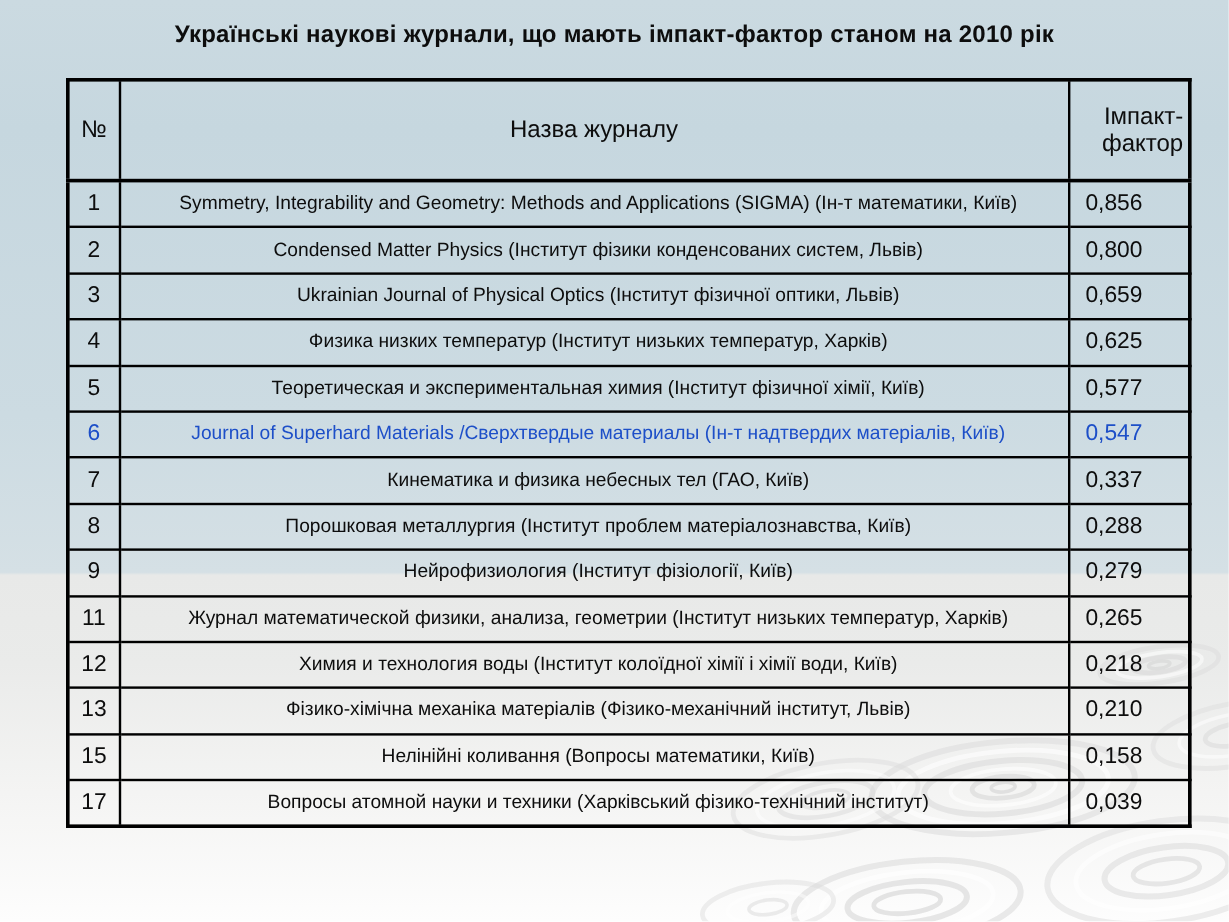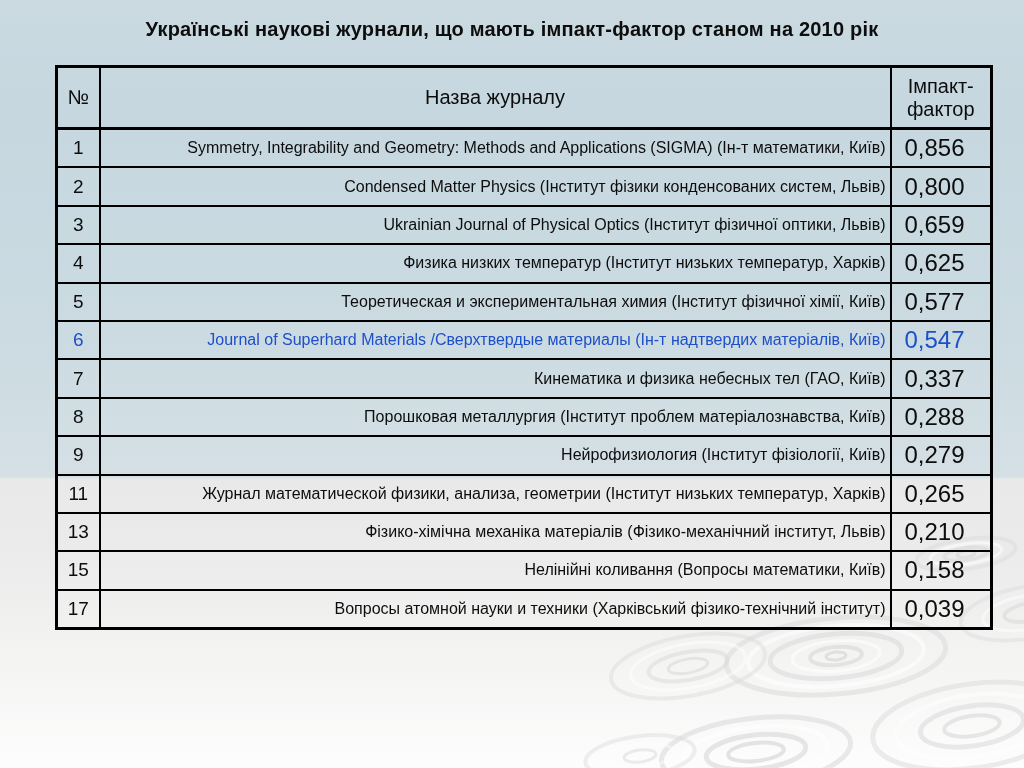--- a/index.html
+++ b/index.html
@@ -64,36 +64,37 @@
   .journal-table thead th {
     height: 49px;
     font-size: 20px;
     font-weight: normal;
     text-align: center;
     line-height: 1.15;
     vertical-align: middle;
   }
   .journal-table thead th.impact-h {
     white-space: normal;
-    padding: 5px 4px;
+    padding: 16px 4px;
+    text-align: right;
   }
   .journal-table thead tr { border-bottom: 3px solid #000; }
   .journal-table td { height: 34.4px; white-space: nowrap; vertical-align: middle; }
   .journal-table td.num {
     font-size: 19px;
     text-align: center;
   }
   .journal-table td.name {
     font-size: 16px;
-    text-align: right;
+    text-align: center;
     padding-left: 11px;
     padding-right: 4px;
   }
   .journal-table td.impact {
-    font-size: 24px;
+    font-size: 19px;
     text-align: left;
     padding-left: 13px;
   }
   .journal-table tr.highlight td { color: #1d4fc8; }
   col.c-num { width: 43px; }
   col.c-impact { width: 101px; }
 </style>
 </head>
 <body>
 
@@ -206,20 +207,25 @@
       <td class="num">9</td>
       <td class="name">Нейрофизиология (Інститут фізіології, Київ)</td>
       <td class="impact">0,279</td>
     </tr>
         <tr>
       <td class="num">11</td>
       <td class="name">Журнал математической физики, анализа, геометрии (Інститут низьких температур, Харків)</td>
       <td class="impact">0,265</td>
     </tr>
         <tr>
+      <td class="num">12</td>
+      <td class="name">Химия и технология воды (Інститут колоїдної хімії і хімії води, Київ)</td>
+      <td class="impact">0,218</td>
+    </tr>
+        <tr>
       <td class="num">13</td>
       <td class="name">Фізико-хімічна механіка матеріалів (Фізико-механічний інститут, Львів)</td>
       <td class="impact">0,210</td>
     </tr>
         <tr>
       <td class="num">15</td>
       <td class="name">Нелінійні коливання (Вопросы математики, Київ)</td>
       <td class="impact">0,158</td>
     </tr>
         <tr>

